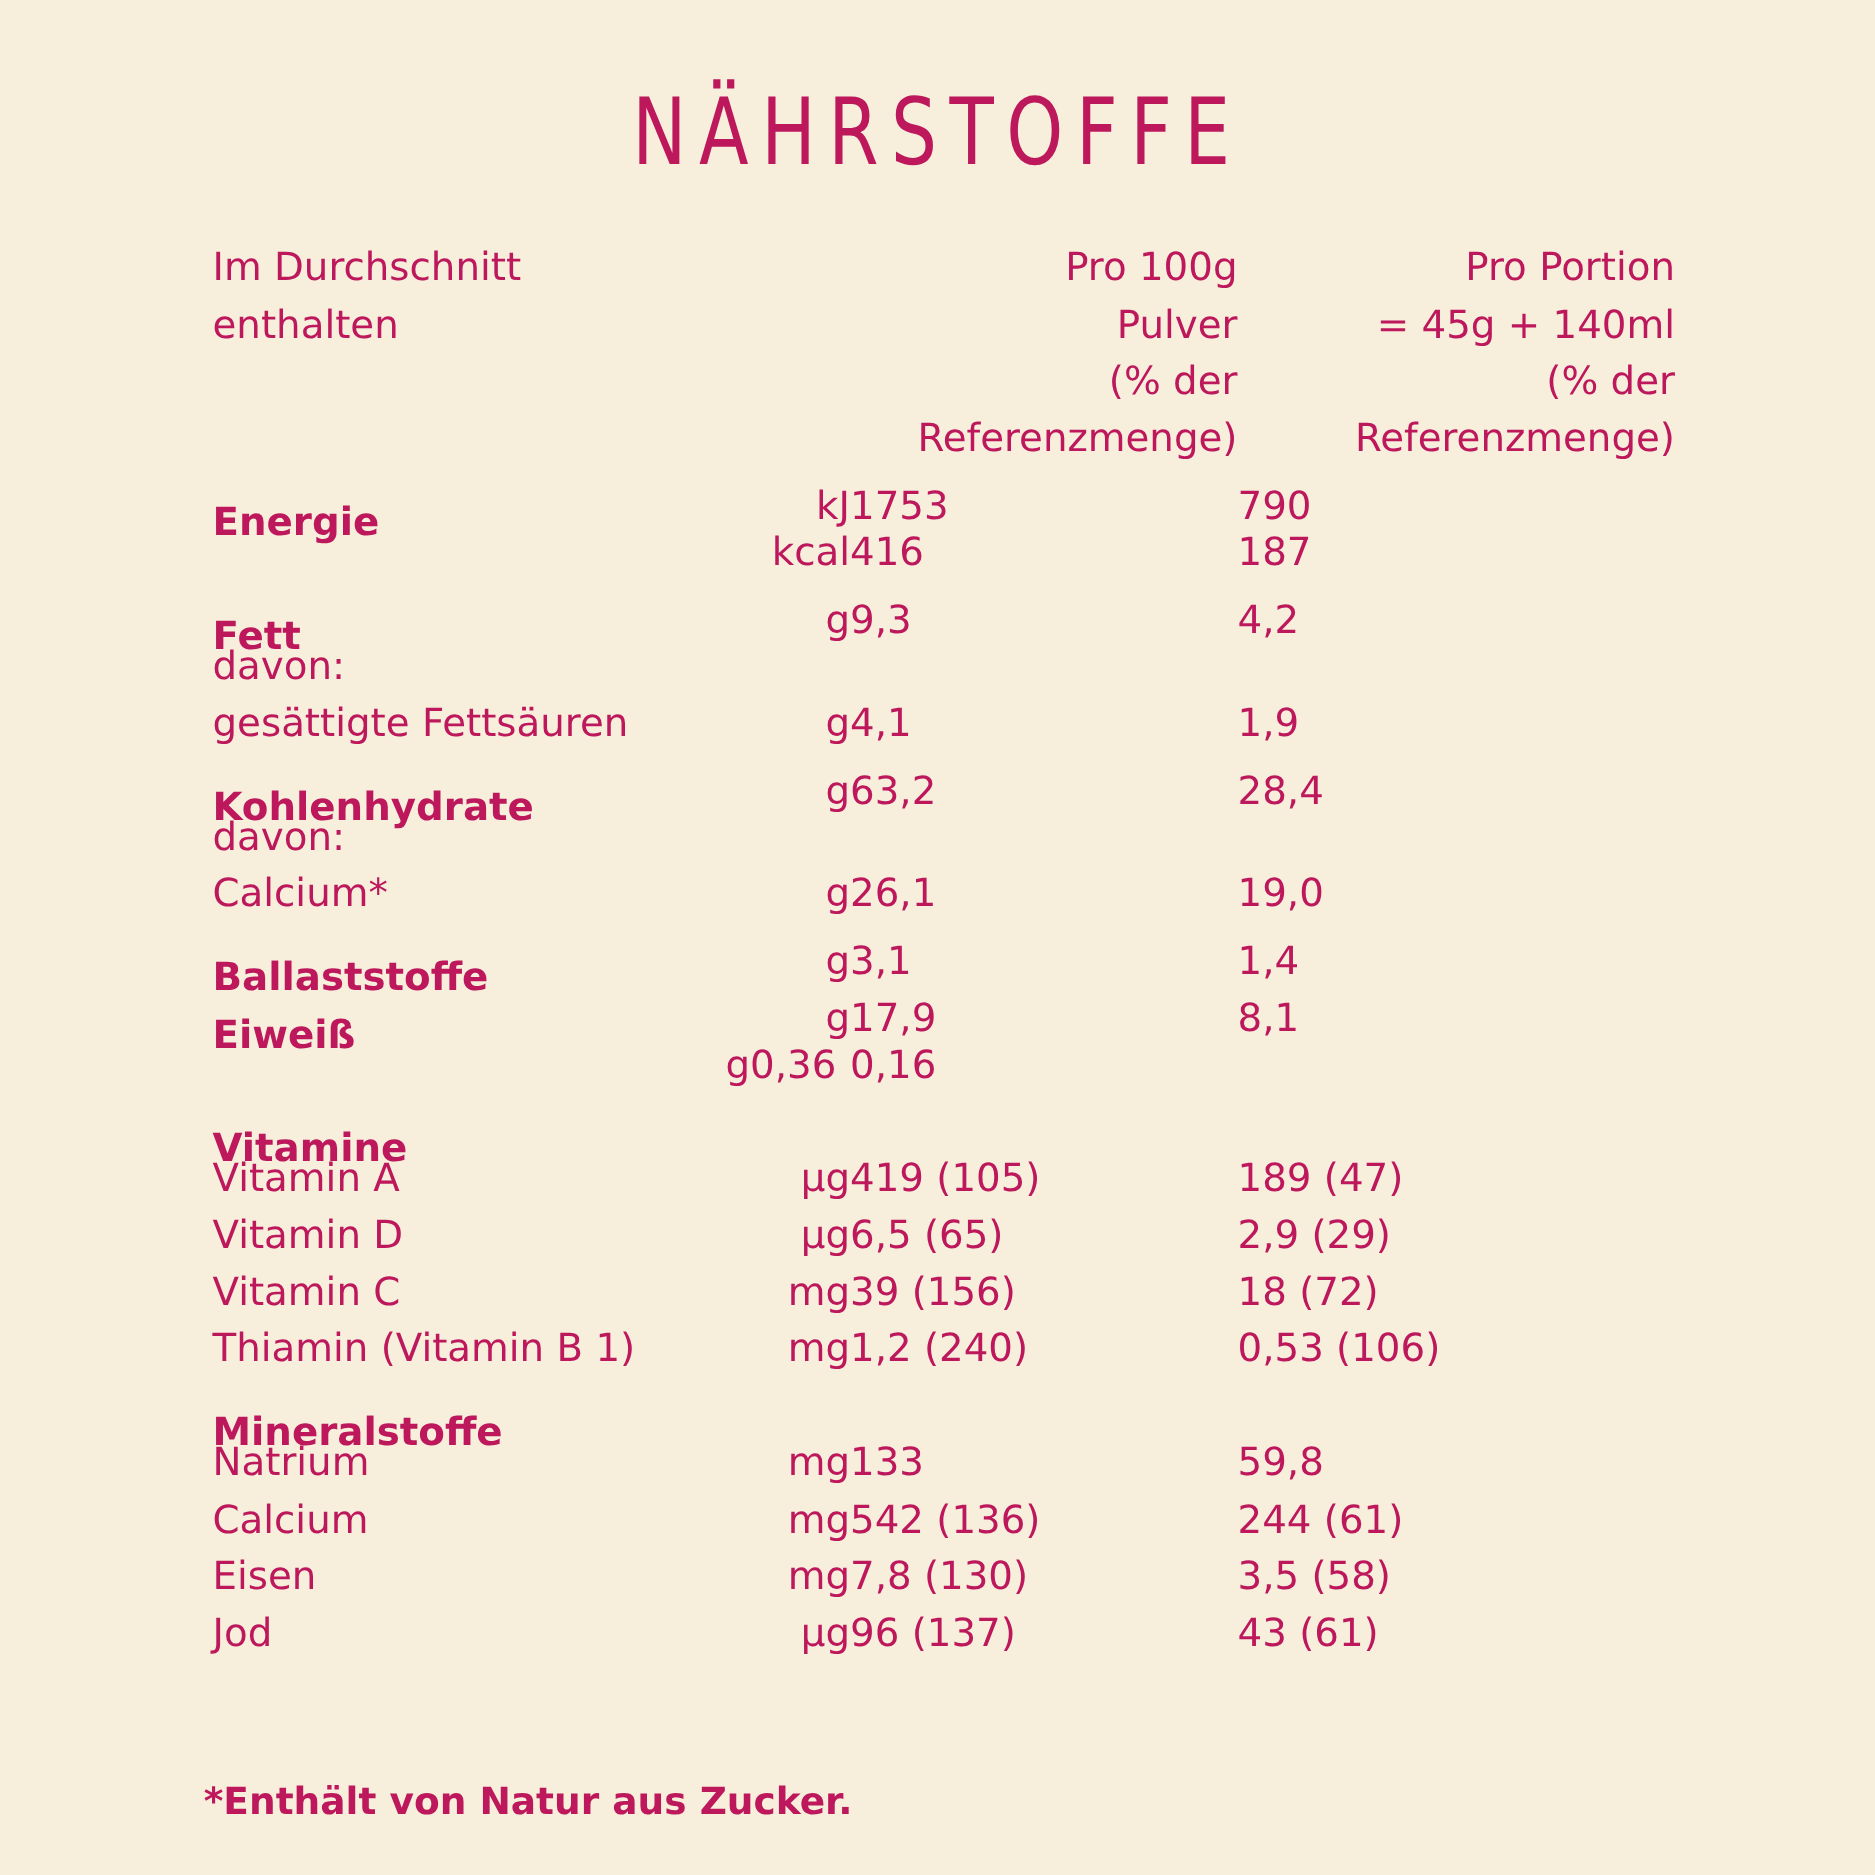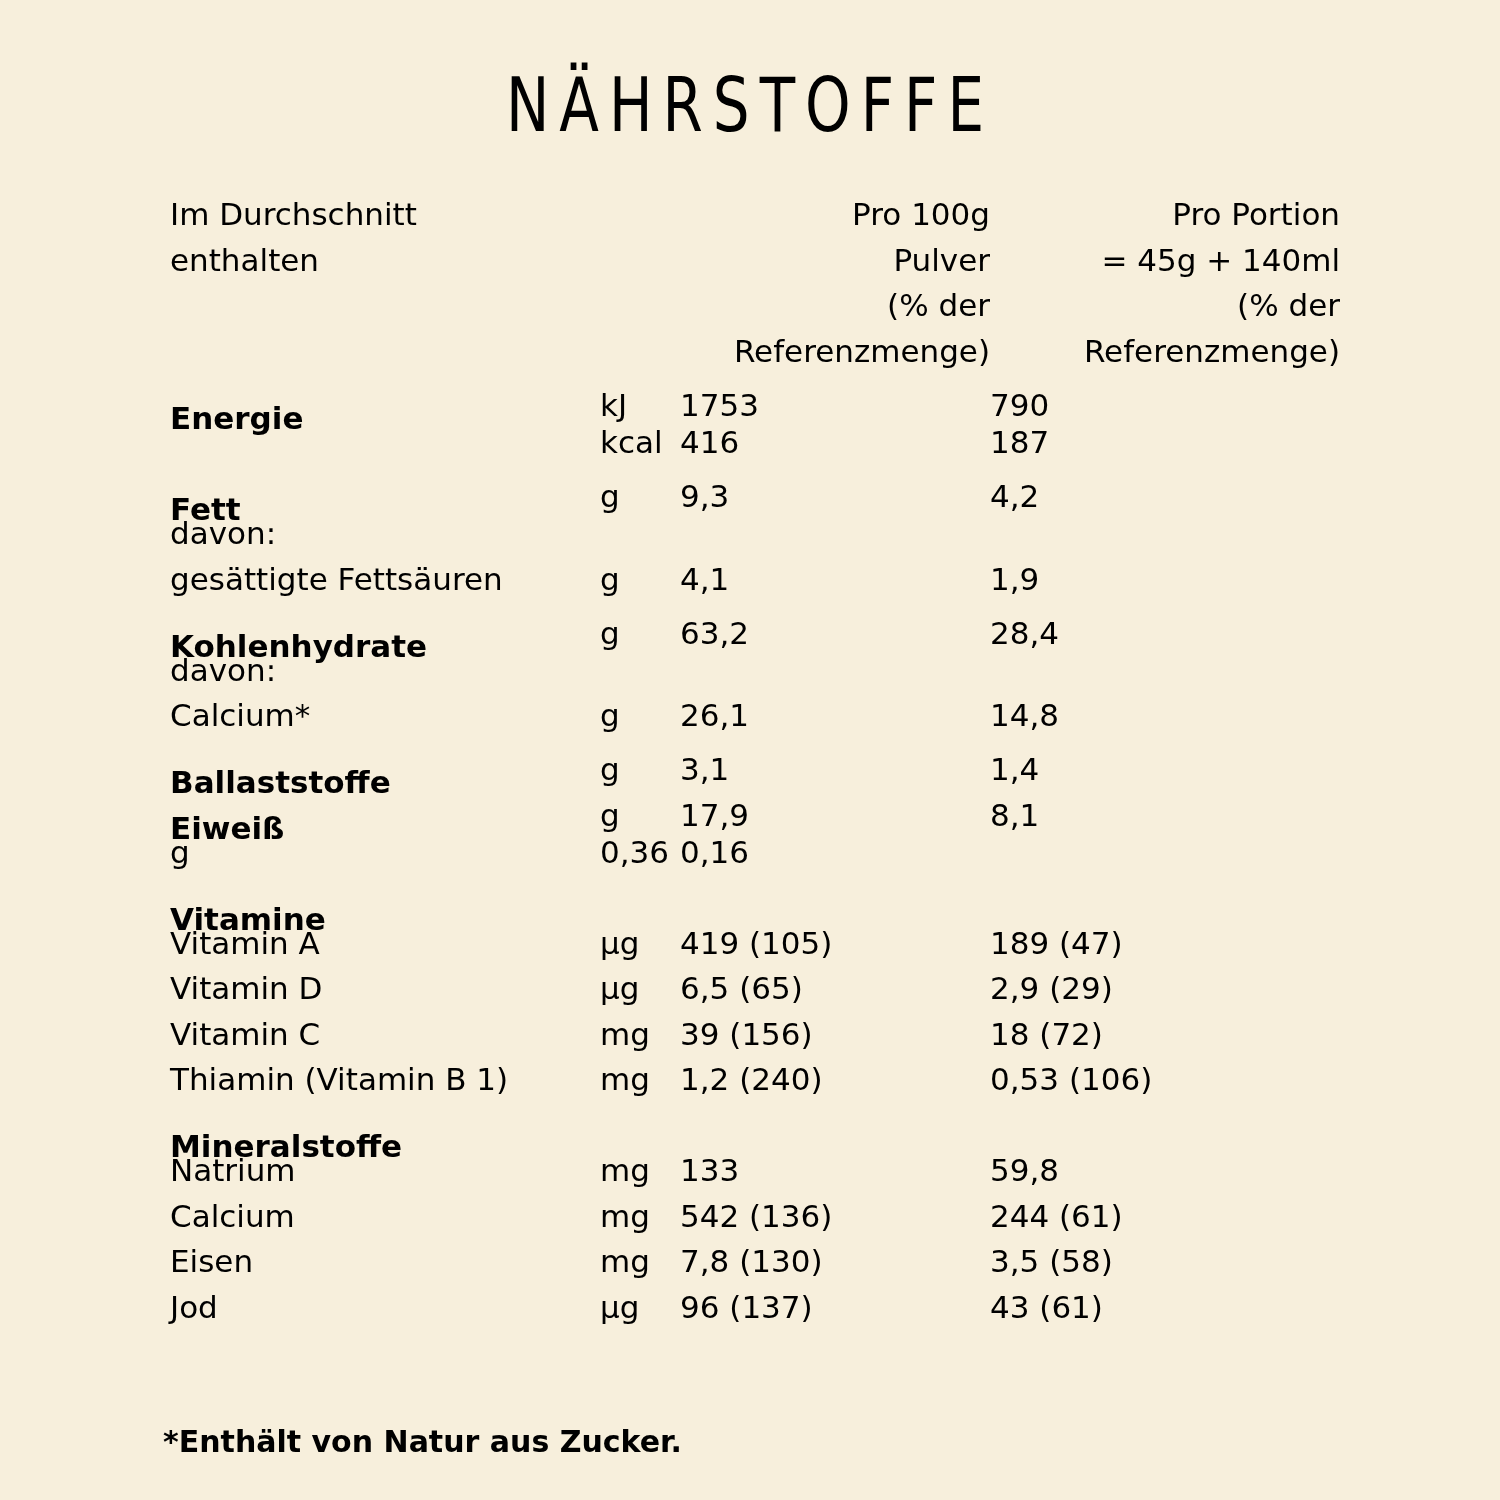--- a/index.html
+++ b/index.html
@@ -4,21 +4,21 @@
 <style>
   html, body {
     margin: 0;
     padding: 0;
   }
   .canvas {
     position: relative;
     width: 1500px;
     height: 1500px;
     background: #f7efdc;
-    color: #000000;
+    color: #be185d;
     font-family: "DejaVu Sans", sans-serif;
     overflow: hidden;
   }
   .title {
     position: absolute;
     top: 62px;
     left: 0;
     width: 100%;
     text-align: center;
     font-size: 58px;
@@ -44,21 +44,21 @@
   .h-label { text-align: left; }
   .h-a, .h-b { text-align: right; }
   .row {
     display: grid;
     grid-template-columns: 430px 80px 310px 350px;
     height: 45.5px;
     align-items: center;
     font-size: 31px;
   }
   .row .label { text-align: left; white-space: nowrap; }
-  .row .unit  { text-align: left; }
+  .row .unit  { text-align: right; }
   .row .a, .row .b { text-align: left; white-space: nowrap; }
   .row.bold .label { font-weight: bold; margin-top: 26px; }
   .footnote {
     position: absolute;
     left: 163px;
     top: 1424px;
     font-size: 30px;
     font-weight: bold;
   }
 </style>
@@ -135,21 +135,21 @@
     <span class="label">davon:</span>
     <span class="unit"></span>
     <span class="a"></span>
     <span class="b"></span>
   </div>
 
   <div class="row">
     <span class="label">Calcium*</span>
     <span class="unit">g</span>
     <span class="a">26,1</span>
-    <span class="b">14,8</span>
+    <span class="b">19,0</span>
   </div>
 
   <div class="row bold">
     <span class="label">Ballaststoffe</span>
     <span class="unit">g</span>
     <span class="a">3,1</span>
     <span class="b">1,4</span>
   </div>
 
   <div class="row bold">

